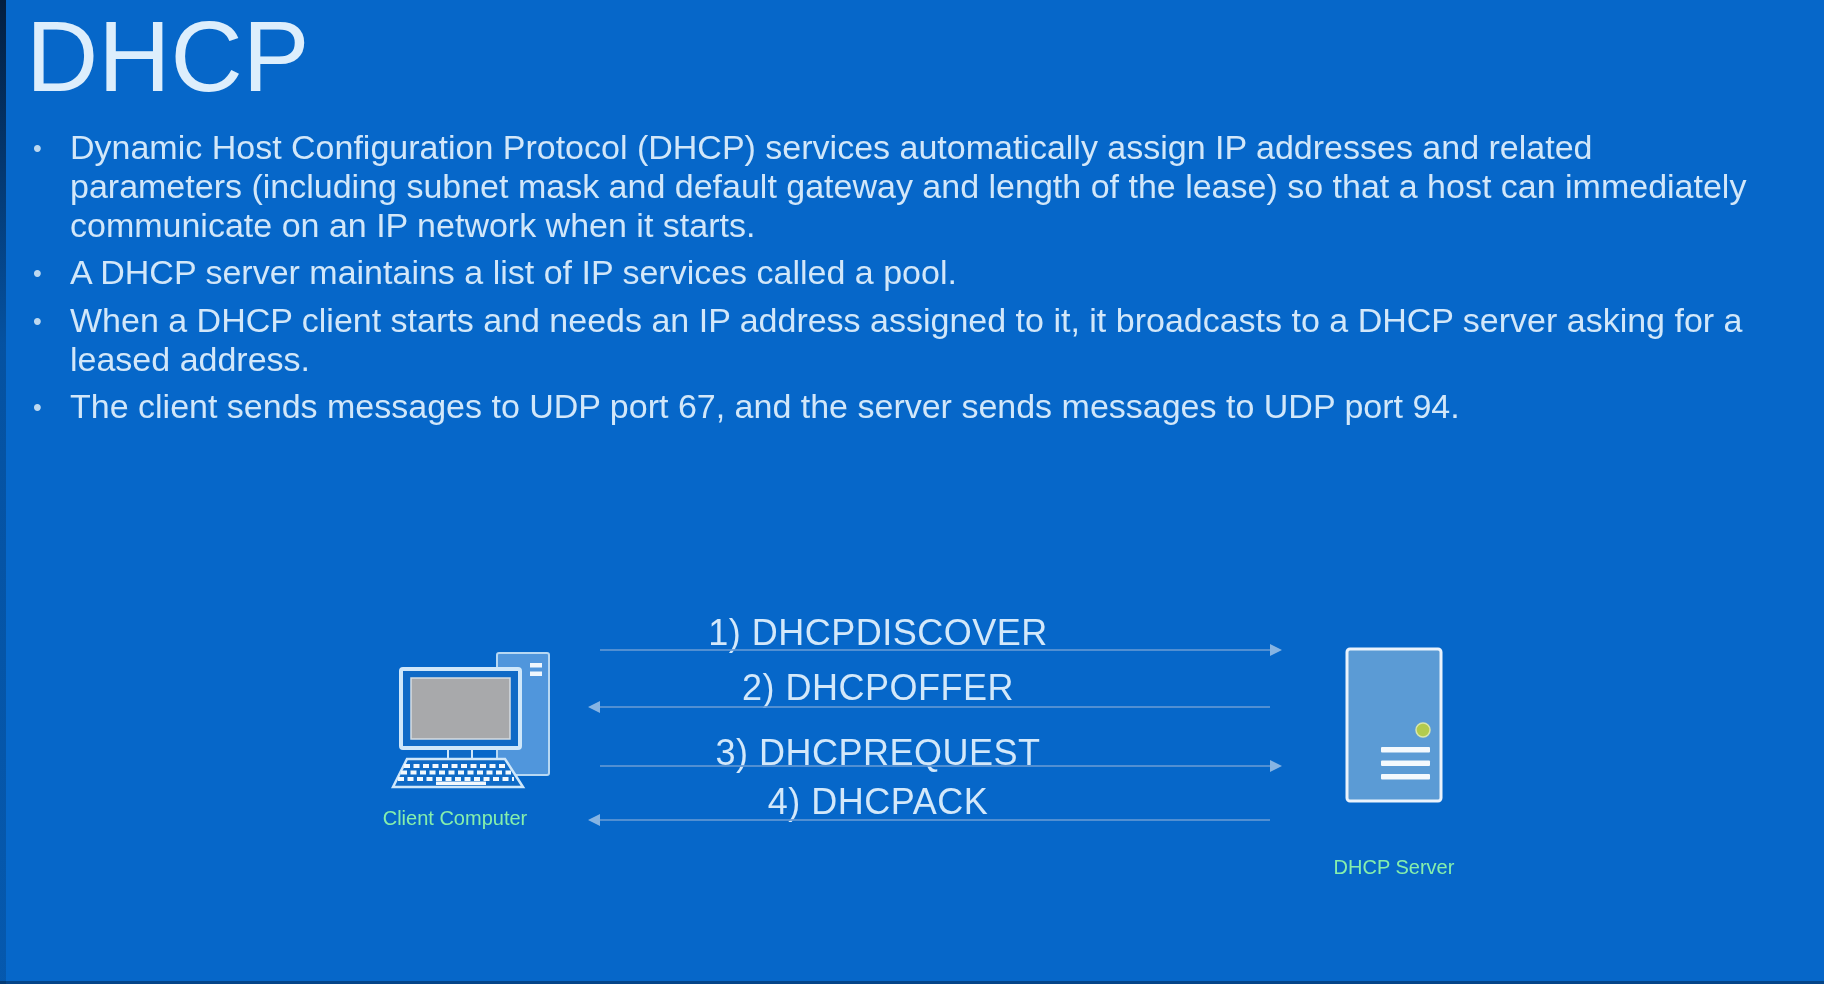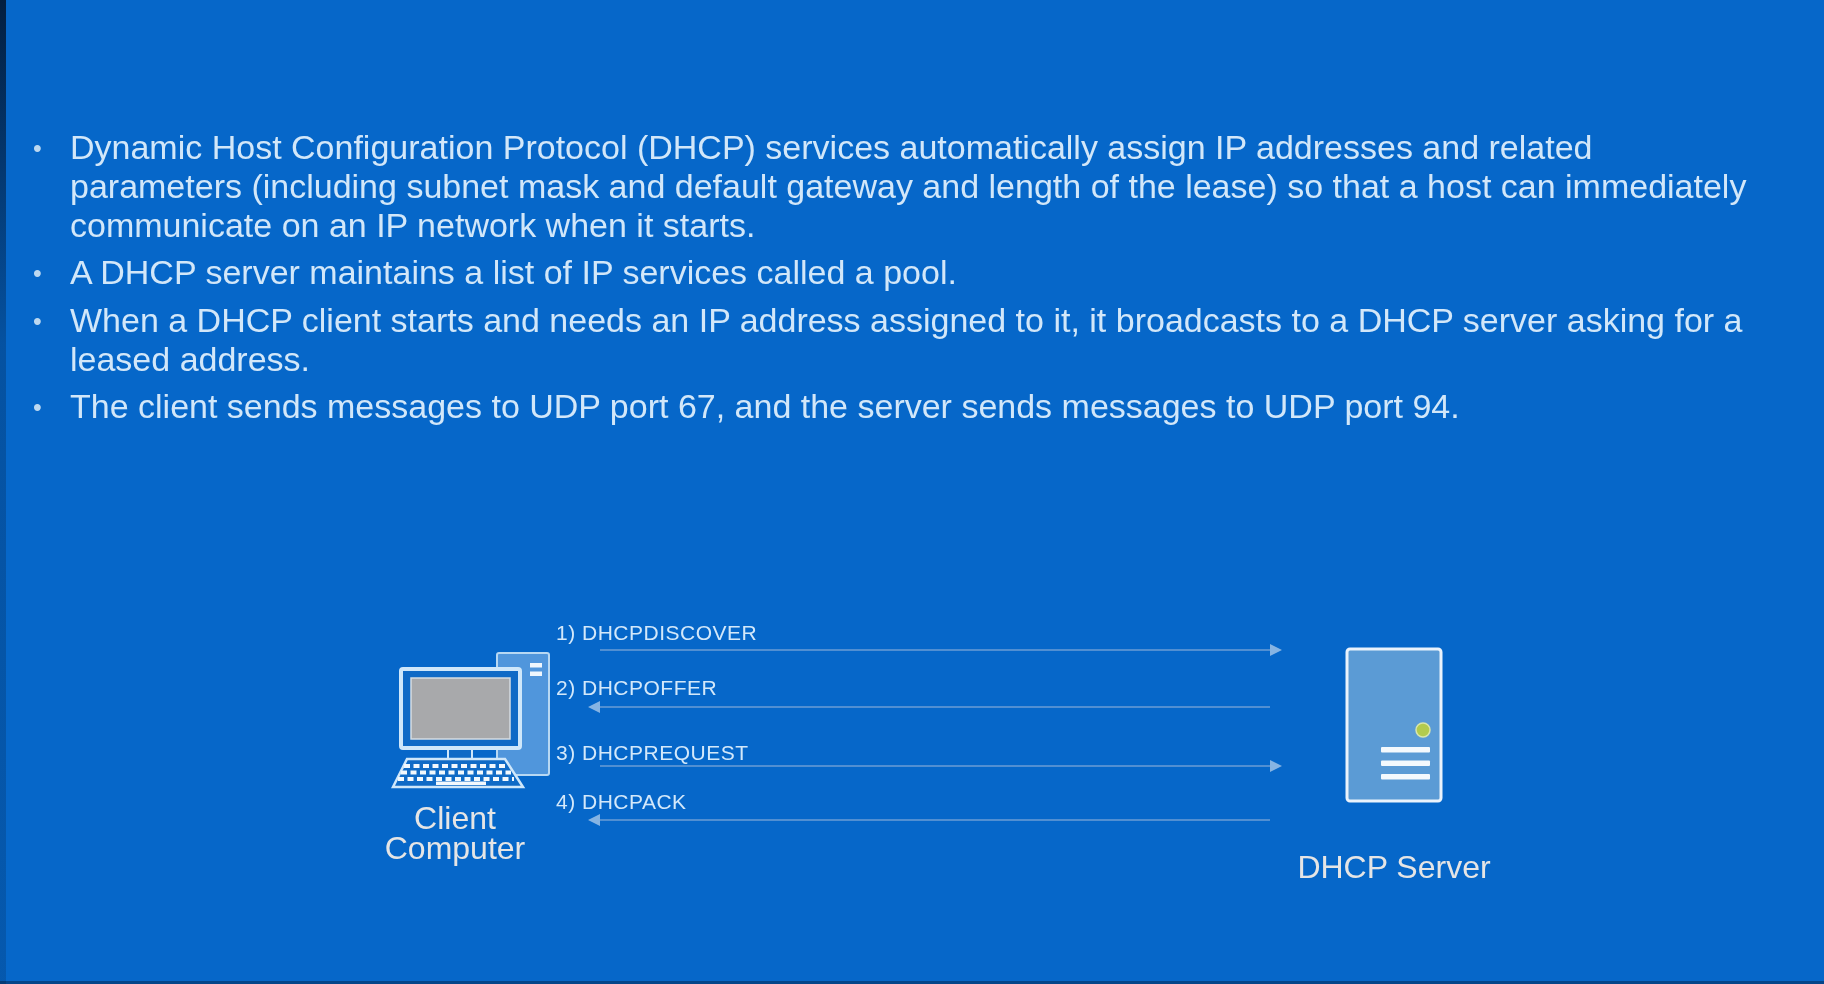--- a/index.html
+++ b/index.html
@@ -17,38 +17,38 @@
   
   .bullets{position:absolute;left:30px;top:128px;width:1736px;}
   .bullet{
     display:grid;grid-template-columns:40px 1fr;
     margin-bottom:8px;
     color:#d2e7f9;font-size:34px;line-height:39px;font-weight:400;
   }
   .dot{font-size:25px;line-height:40px;padding-left:3px;color:#bcd8f0;}
   
   .msg-label{
-    position:absolute;left:556px;width:580px;text-align:left;
-    font-size:21px;line-height:30px;color:#d3e8fa;letter-spacing:.5px;
+    position:absolute;left:588px;width:580px;text-align:center;
+    font-size:36px;line-height:30px;color:#d3e8fa;letter-spacing:.5px;
   }
   .arrow{
     position:absolute;left:600px;width:670px;height:2px;
     background:rgba(95,150,212,.85);
   }
   .arrow .head{
     position:absolute;top:-5px;width:0;height:0;
     border-top:6px solid transparent;border-bottom:6px solid transparent;
   }
   .arrow.right .head{right:-12px;border-left:12px solid #86b4e3;}
   .arrow.left  .head{left:-12px;border-right:12px solid #86b4e3;}
   
   .client-icon{position:absolute;left:340px;top:630px;width:230px;height:160px;}
   .server-icon{position:absolute;left:1344px;top:646px;width:100px;height:158px;}
   .node-label{
-    position:absolute;font-size:32px;line-height:30px;color:#e5e5e5;text-align:center;
+    position:absolute;font-size:20px;line-height:30px;color:#86efac;text-align:center;
   }
   .client-label{left:340px;top:803px;width:230px;}
   .server-label{left:1294px;top:852px;width:200px;}
   
   .edge-left{
     position:absolute;left:0;top:0;width:6px;height:100%;
     background:linear-gradient(180deg,rgba(2,6,18,.75),rgba(2,6,18,.22) 35%,rgba(2,6,18,.15));
   }
   .edge-bottom{
     position:absolute;left:0;bottom:0;width:100%;height:3px;
@@ -56,20 +56,21 @@
   }
 </style>
 </head>
 <body>
 
 <div class="slide">
 
   <div class="edge-left"></div>
   <div class="edge-bottom"></div>
 
+  <div class="title">DHCP</div>
 
   <div class="bullets">
     <div class="bullet">
       <span class="dot">•</span>
       <span class="btxt">Dynamic Host Configuration Protocol (DHCP) services automatically assign IP addresses and related parameters (including subnet mask and default gateway and length of the lease) so that a host can immediately communicate on an IP network when it starts.</span>
     </div>
     <div class="bullet">
       <span class="dot">•</span>
       <span class="btxt">A DHCP server maintains a list of IP services called a pool.</span>
     </div>

